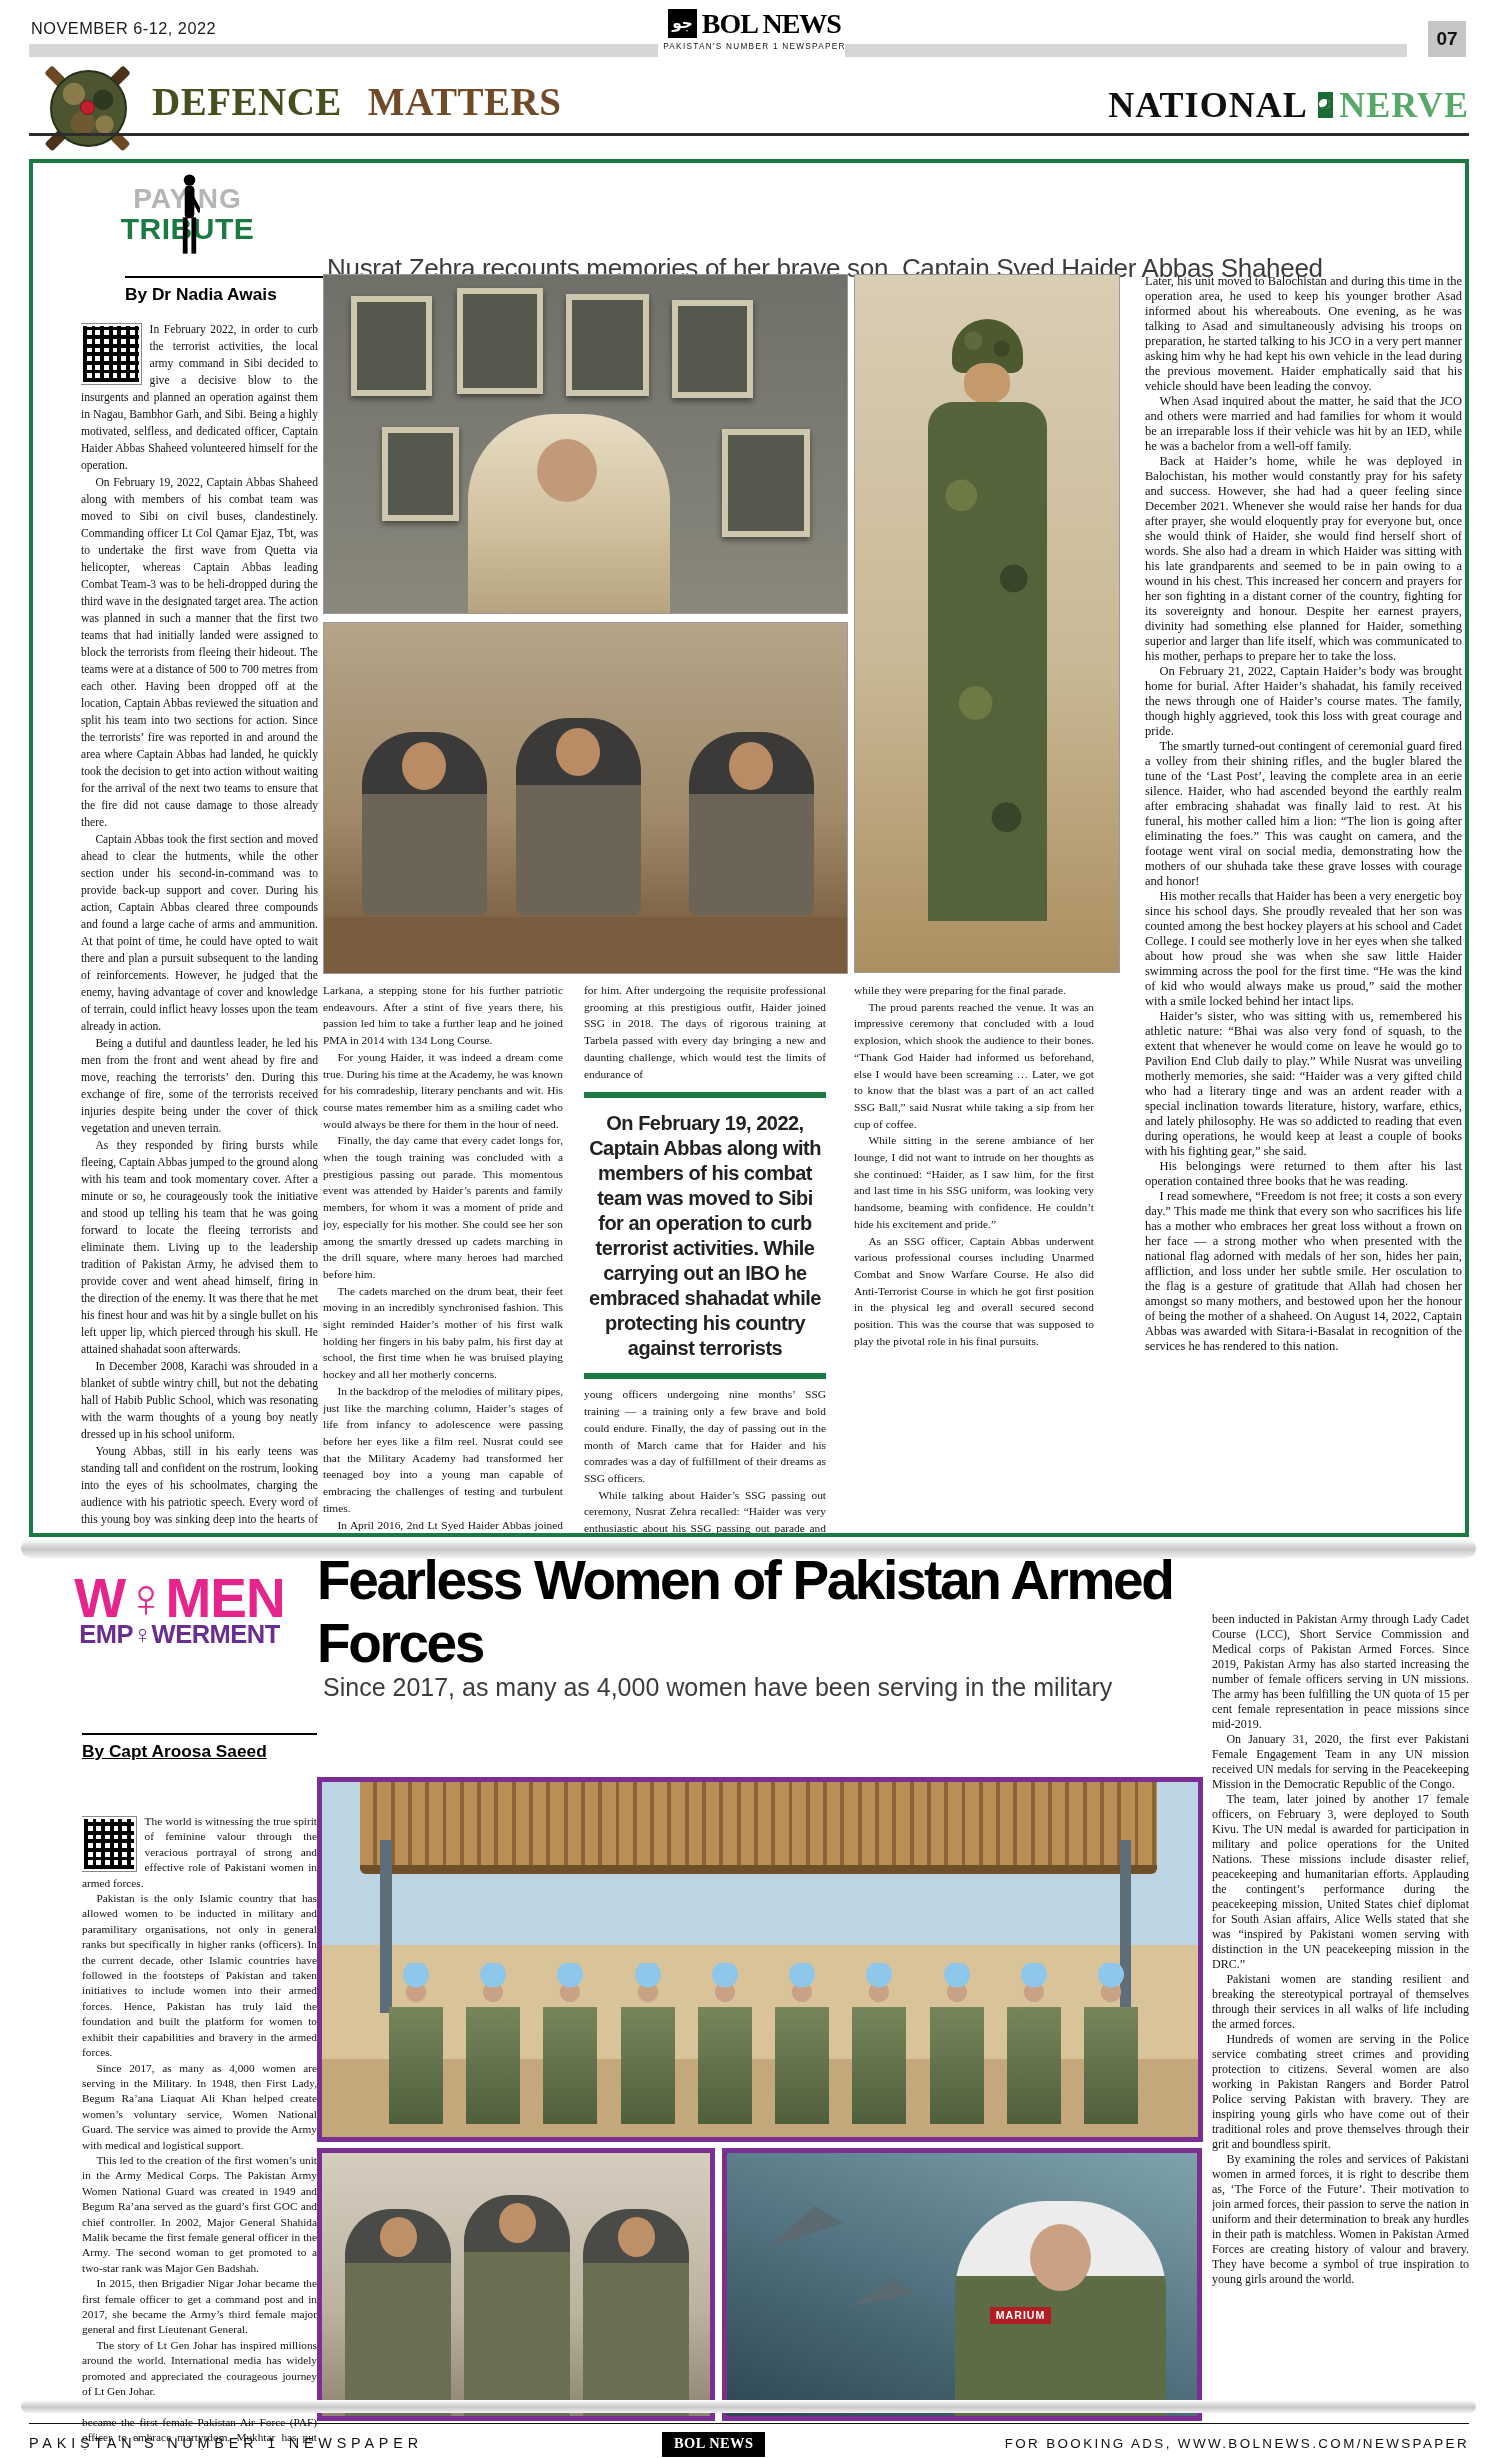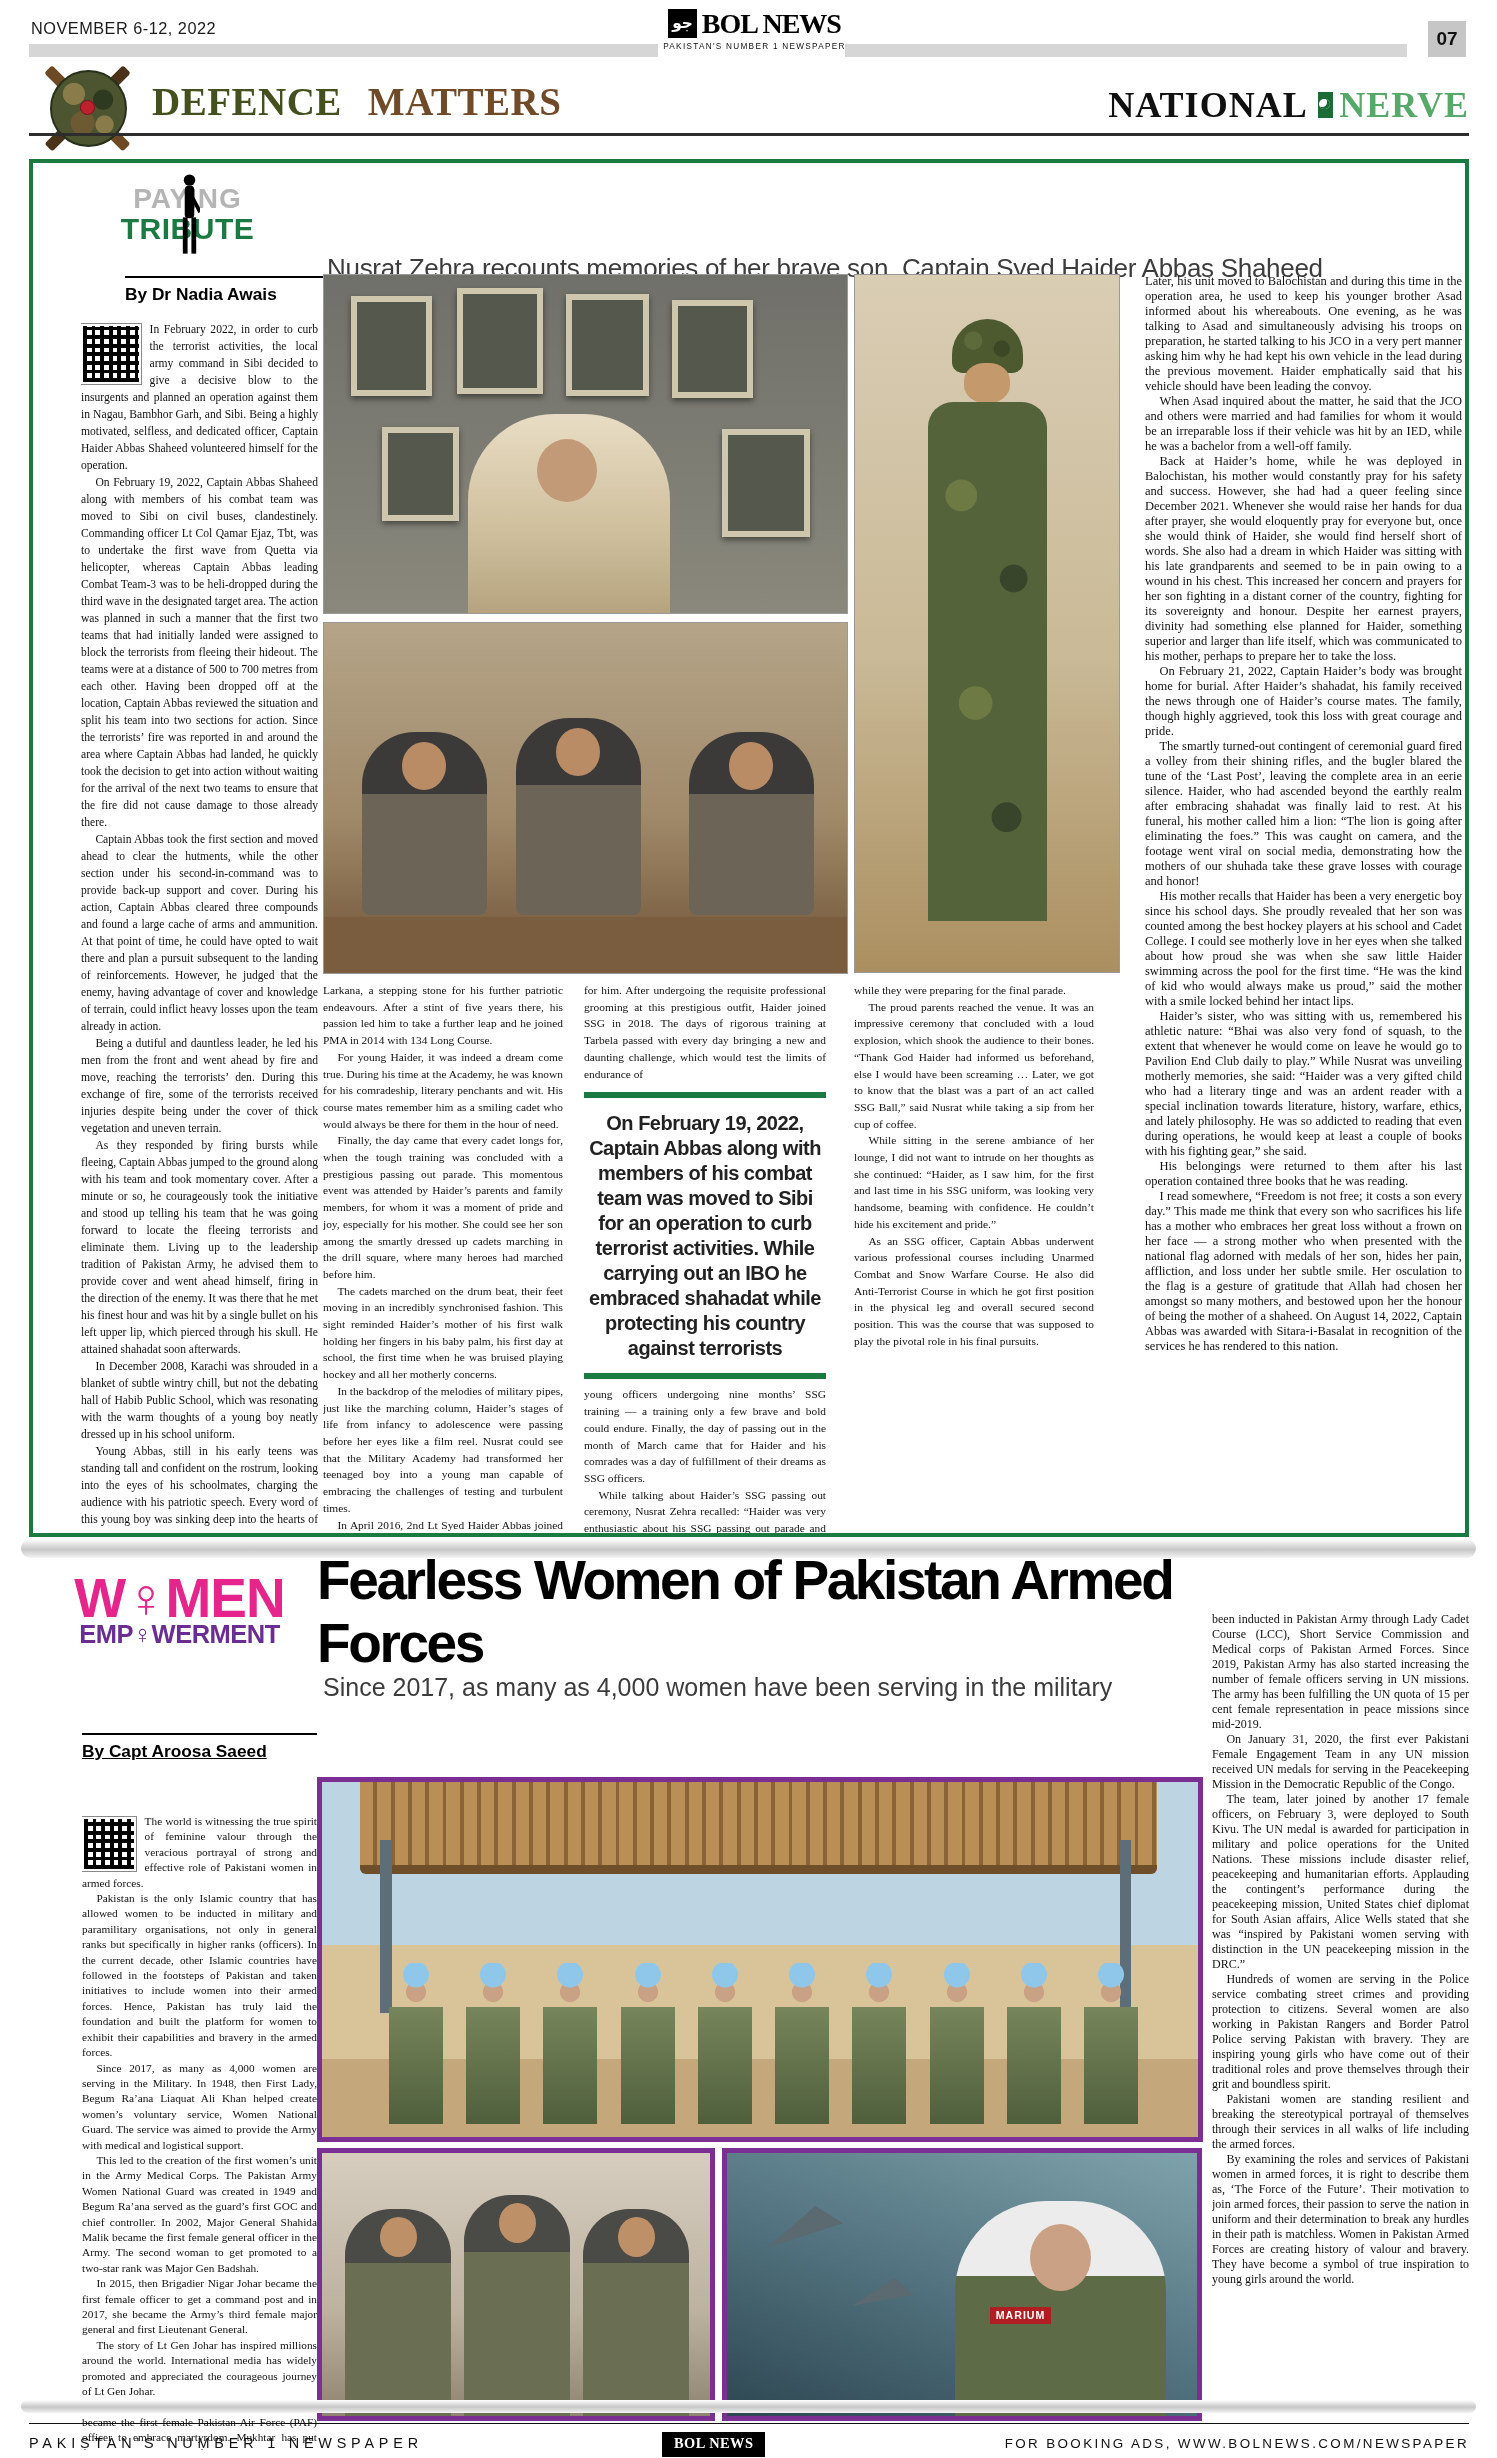--- a/index.html
+++ b/index.html
@@ -363,22 +363,22 @@
     <div class="pilotfig">
       <div class="patch">MARIUM</div>
     </div>
   </div>
 
   <div class="abs textcol colR2">
     <div>
         <p>been inducted in Pakistan Army through Lady Cadet Course (LCC), Short Service Commission and Medical corps of Pakistan Armed Forces. Since 2019, Pakistan Army has also started increasing the number of female officers serving in UN missions. The army has been fulfilling the UN quota of 15 per cent female representation in peace missions since mid-2019.</p>
         <p>On January 31, 2020, the first ever Pakistani Female Engagement Team in any UN mission received UN medals for serving in the Peacekeeping Mission in the Democratic Republic of the Congo.</p>
         <p>The team, later joined by another 17 female officers, on February 3, were deployed to South Kivu. The UN medal is awarded for participation in military and police operations for the United Nations. These missions include disaster relief, peacekeeping and humanitarian efforts. Applauding the contingent’s performance during the peacekeeping mission, United States chief diplomat for South Asian affairs, Alice Wells stated that she was “inspired by Pakistani women serving with distinction in the UN peacekeeping mission in the DRC.”</p>
+        <p>Pakistani women are standing resilient and breaking the stereotypical portrayal of themselves through their services in all walks of life including the armed forces.</p>
         <p>Hundreds of women are serving in the Police service combating street crimes and providing protection to citizens. Several women are also working in Pakistan Rangers and Border Patrol Police serving Pakistan with bravery. They are inspiring young girls who have come out of their traditional roles and prove themselves through their grit and boundless spirit.</p>
-        <p>Pakistani women are standing resilient and breaking the stereotypical portrayal of themselves through their services in all walks of life including the armed forces.</p>
         <p>By examining the roles and services of Pakistani women in armed forces, it is right to describe them as, ‘The Force of the Future’. Their motivation to join armed forces, their passion to serve the nation in uniform and their determination to break any hurdles in their path is matchless. Women in Pakistan Armed Forces are creating history of valour and bravery. They have become a symbol of true inspiration to young girls around the world.</p>
       </div>
   </div>
 
   <div class="abs fold fold2"></div>
 
   <div class="abs footer">
     <span class="foot-l">PAKISTAN'S NUMBER 1 NEWSPAPER</span>
     <span class="foot-c">BOL NEWS</span>
     <span class="foot-r">FOR BOOKING ADS, WWW.BOLNEWS.COM/NEWSPAPER</span>

